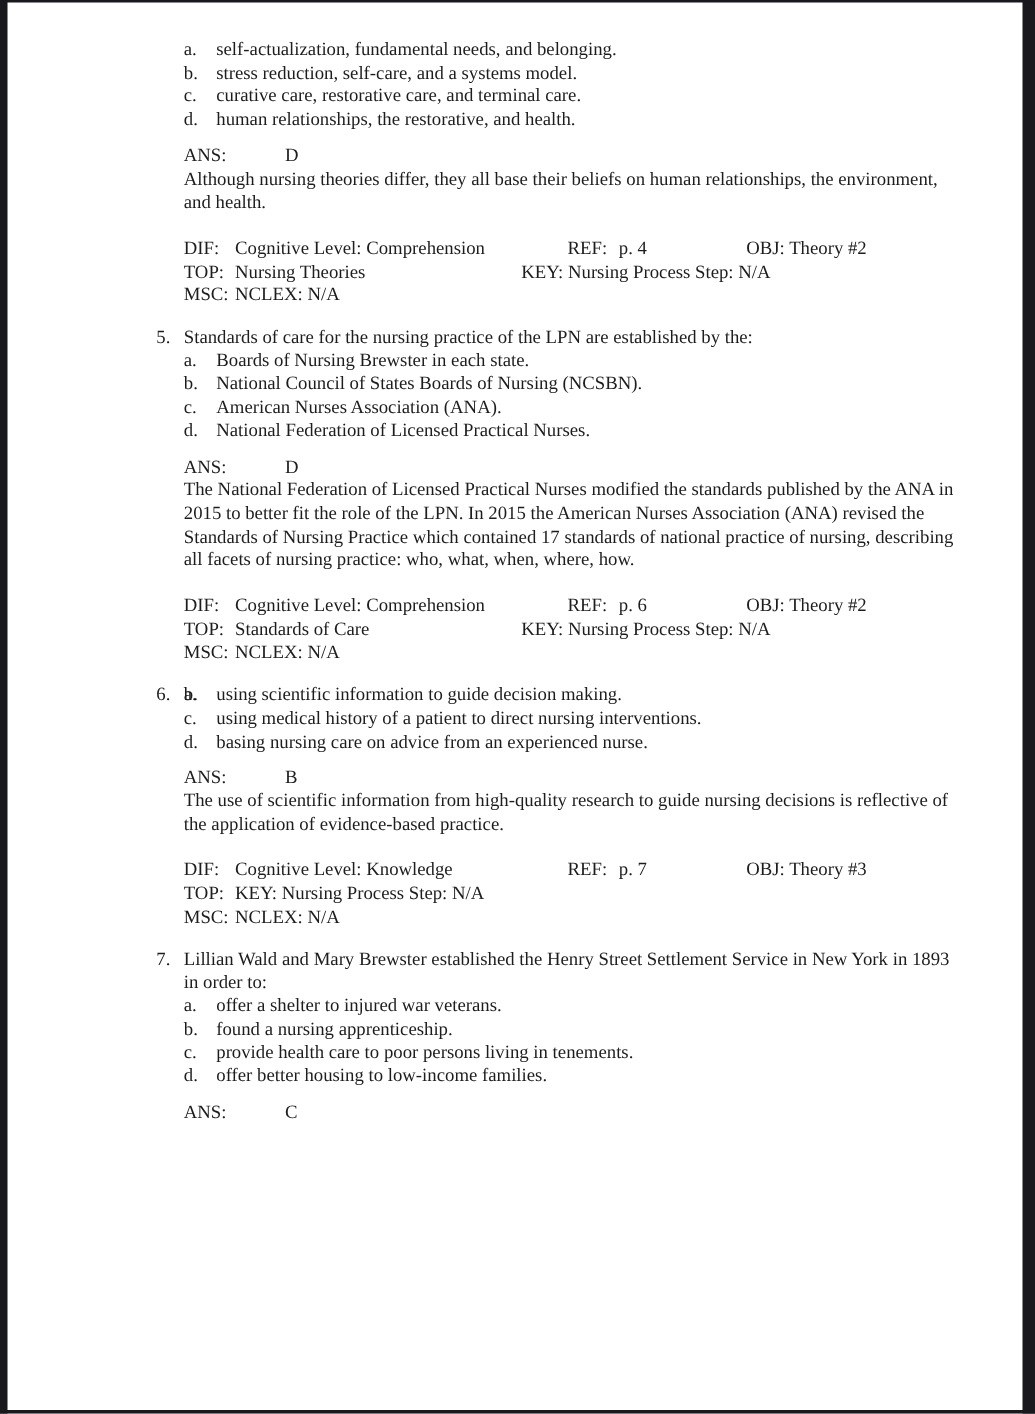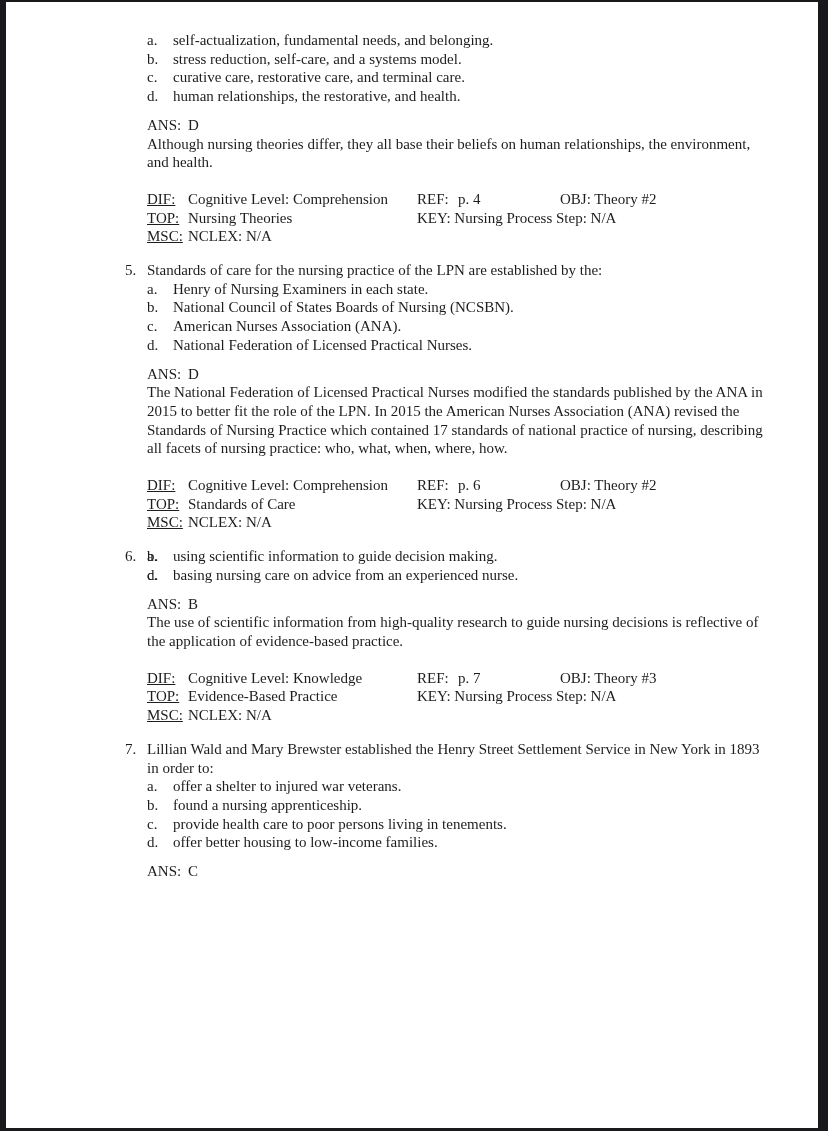--- a/index.html
+++ b/index.html
@@ -26,29 +26,29 @@
     font-size: 15px;
     line-height: 18.7px;
     color: #1d1d1d;
   }
   .qblock { margin-top: 15px; }
   .qblock:first-child { margin-top: 0; }
   .qline { position: relative; }
   .qnum  { position: absolute; left: -22px; top: 0; }
   .opt   { position: relative; padding-left: 26px; }
   .olet  { position: absolute; left: 0; top: 0; }
-  .ans   { margin-top: 10px; display: flex; }
+  .ans   { margin-top: 10px; display: flex; gap: 40px; }
   .ans-label { flex: none; width: 41px; }
   .rationale { }
   .it { }
   .meta { margin-top: 18px; }
   .mrow { display: flex; }
-  .ml  { flex: none; width: 41px; text-decoration: underline; }
+  .ml  { flex: none; width: 41px; }
   .mv1 { flex: none; width: 229px; }
-  .ml2 { flex: none; width: 41px; }
+  .ml2 { flex: none; width: 41px; margin-left: 37px; }
   .mv2 { flex: none; width: 102px; }
   .mv3 { flex: auto; }
 </style>
 </head>
 <body>
 
 <div class="frame-bar frame-left"></div>
 <div class="frame-bar frame-right"></div>
 <div class="frame-bar frame-top"></div>
 <div class="frame-bar frame-bottom"></div>
@@ -80,21 +80,21 @@
         </div>
       <div class="mrow">
           <span class="ml">MSC:</span>
           <span class="mv3">NCLEX: N/A</span>
         </div>
     </div>
   </div>
 
   <div class="qblock">
     <div class="qline"><span class="qnum">5.</span><span class="qtext">Standards of care for the nursing practice of the LPN are established by the:</span></div>
-    <div class="opt"><span class="olet">a.</span><span class="otext">Henry of Nursing Examiners in each state.</span></div>
+    <div class="opt"><span class="olet">a.</span><span class="otext">Boards of Nursing Brewster in each state.</span></div>
     <div class="opt"><span class="olet">b.</span><span class="otext">National Council of States Boards of Nursing (NCSBN).</span></div>
     <div class="opt"><span class="olet">c.</span><span class="otext">American Nurses Association (ANA).</span></div>
     <div class="opt"><span class="olet">d.</span><span class="otext">National Federation of Licensed Practical Nurses.</span></div>
     <div class="ans">
         <span class="ans-label">ANS:</span>
         <span class="ans-value">D</span>
       </div>
     <div class="rationale"><span>The National Federation of Licensed Practical Nurses modified the standards published by the ANA in 2015 to better fit the role of the LPN. In 2015 the American Nurses Association (ANA) revised the </span><span class="it">Standards of Nursing Practice</span><span> which contained 17 standards of national practice of nursing, describing all facets of nursing practice: who, what, when, where, how.</span></div>
     <div class="meta">
       <div class="mrow">
@@ -113,38 +113,37 @@
           <span class="ml">MSC:</span>
           <span class="mv3">NCLEX: N/A</span>
         </div>
     </div>
   </div>
 
   <div class="qblock">
     <div class="qline"><span class="qnum">6.</span></div>
     <div class="opt"><span class="olet">a.</span></div>
     <div class="opt"><span class="olet">b.</span><span class="otext">using scientific information to guide decision making.</span></div>
-    <div class="opt"><span class="olet">c.</span></div>
+    <div class="opt"><span class="olet">c.</span><span class="otext">using medical history of a patient to direct nursing interventions.</span></div>
     <div class="opt"><span class="olet">d.</span><span class="otext">basing nursing care on advice from an experienced nurse.</span></div>
     <div class="ans">
         <span class="ans-label">ANS:</span>
         <span class="ans-value">B</span>
       </div>
     <div class="rationale">The use of scientific information from high-quality research to guide nursing decisions is reflective of the application of evidence-based practice.</div>
     <div class="meta">
       <div class="mrow">
           <span class="ml">DIF:</span>
           <span class="mv1">Cognitive Level: Knowledge</span>
           <span class="ml2">REF:</span>
           <span class="mv2">p. 7</span>
           <span class="mv3">OBJ: Theory #3</span>
         </div>
       <div class="mrow">
           <span class="ml">TOP:</span>
-          <span class="mv1">Evidence-Based Practice</span>
           <span class="mv3">KEY: Nursing Process Step: N/A</span>
         </div>
       <div class="mrow">
           <span class="ml">MSC:</span>
           <span class="mv3">NCLEX: N/A</span>
         </div>
     </div>
   </div>
 
   <div class="qblock">

